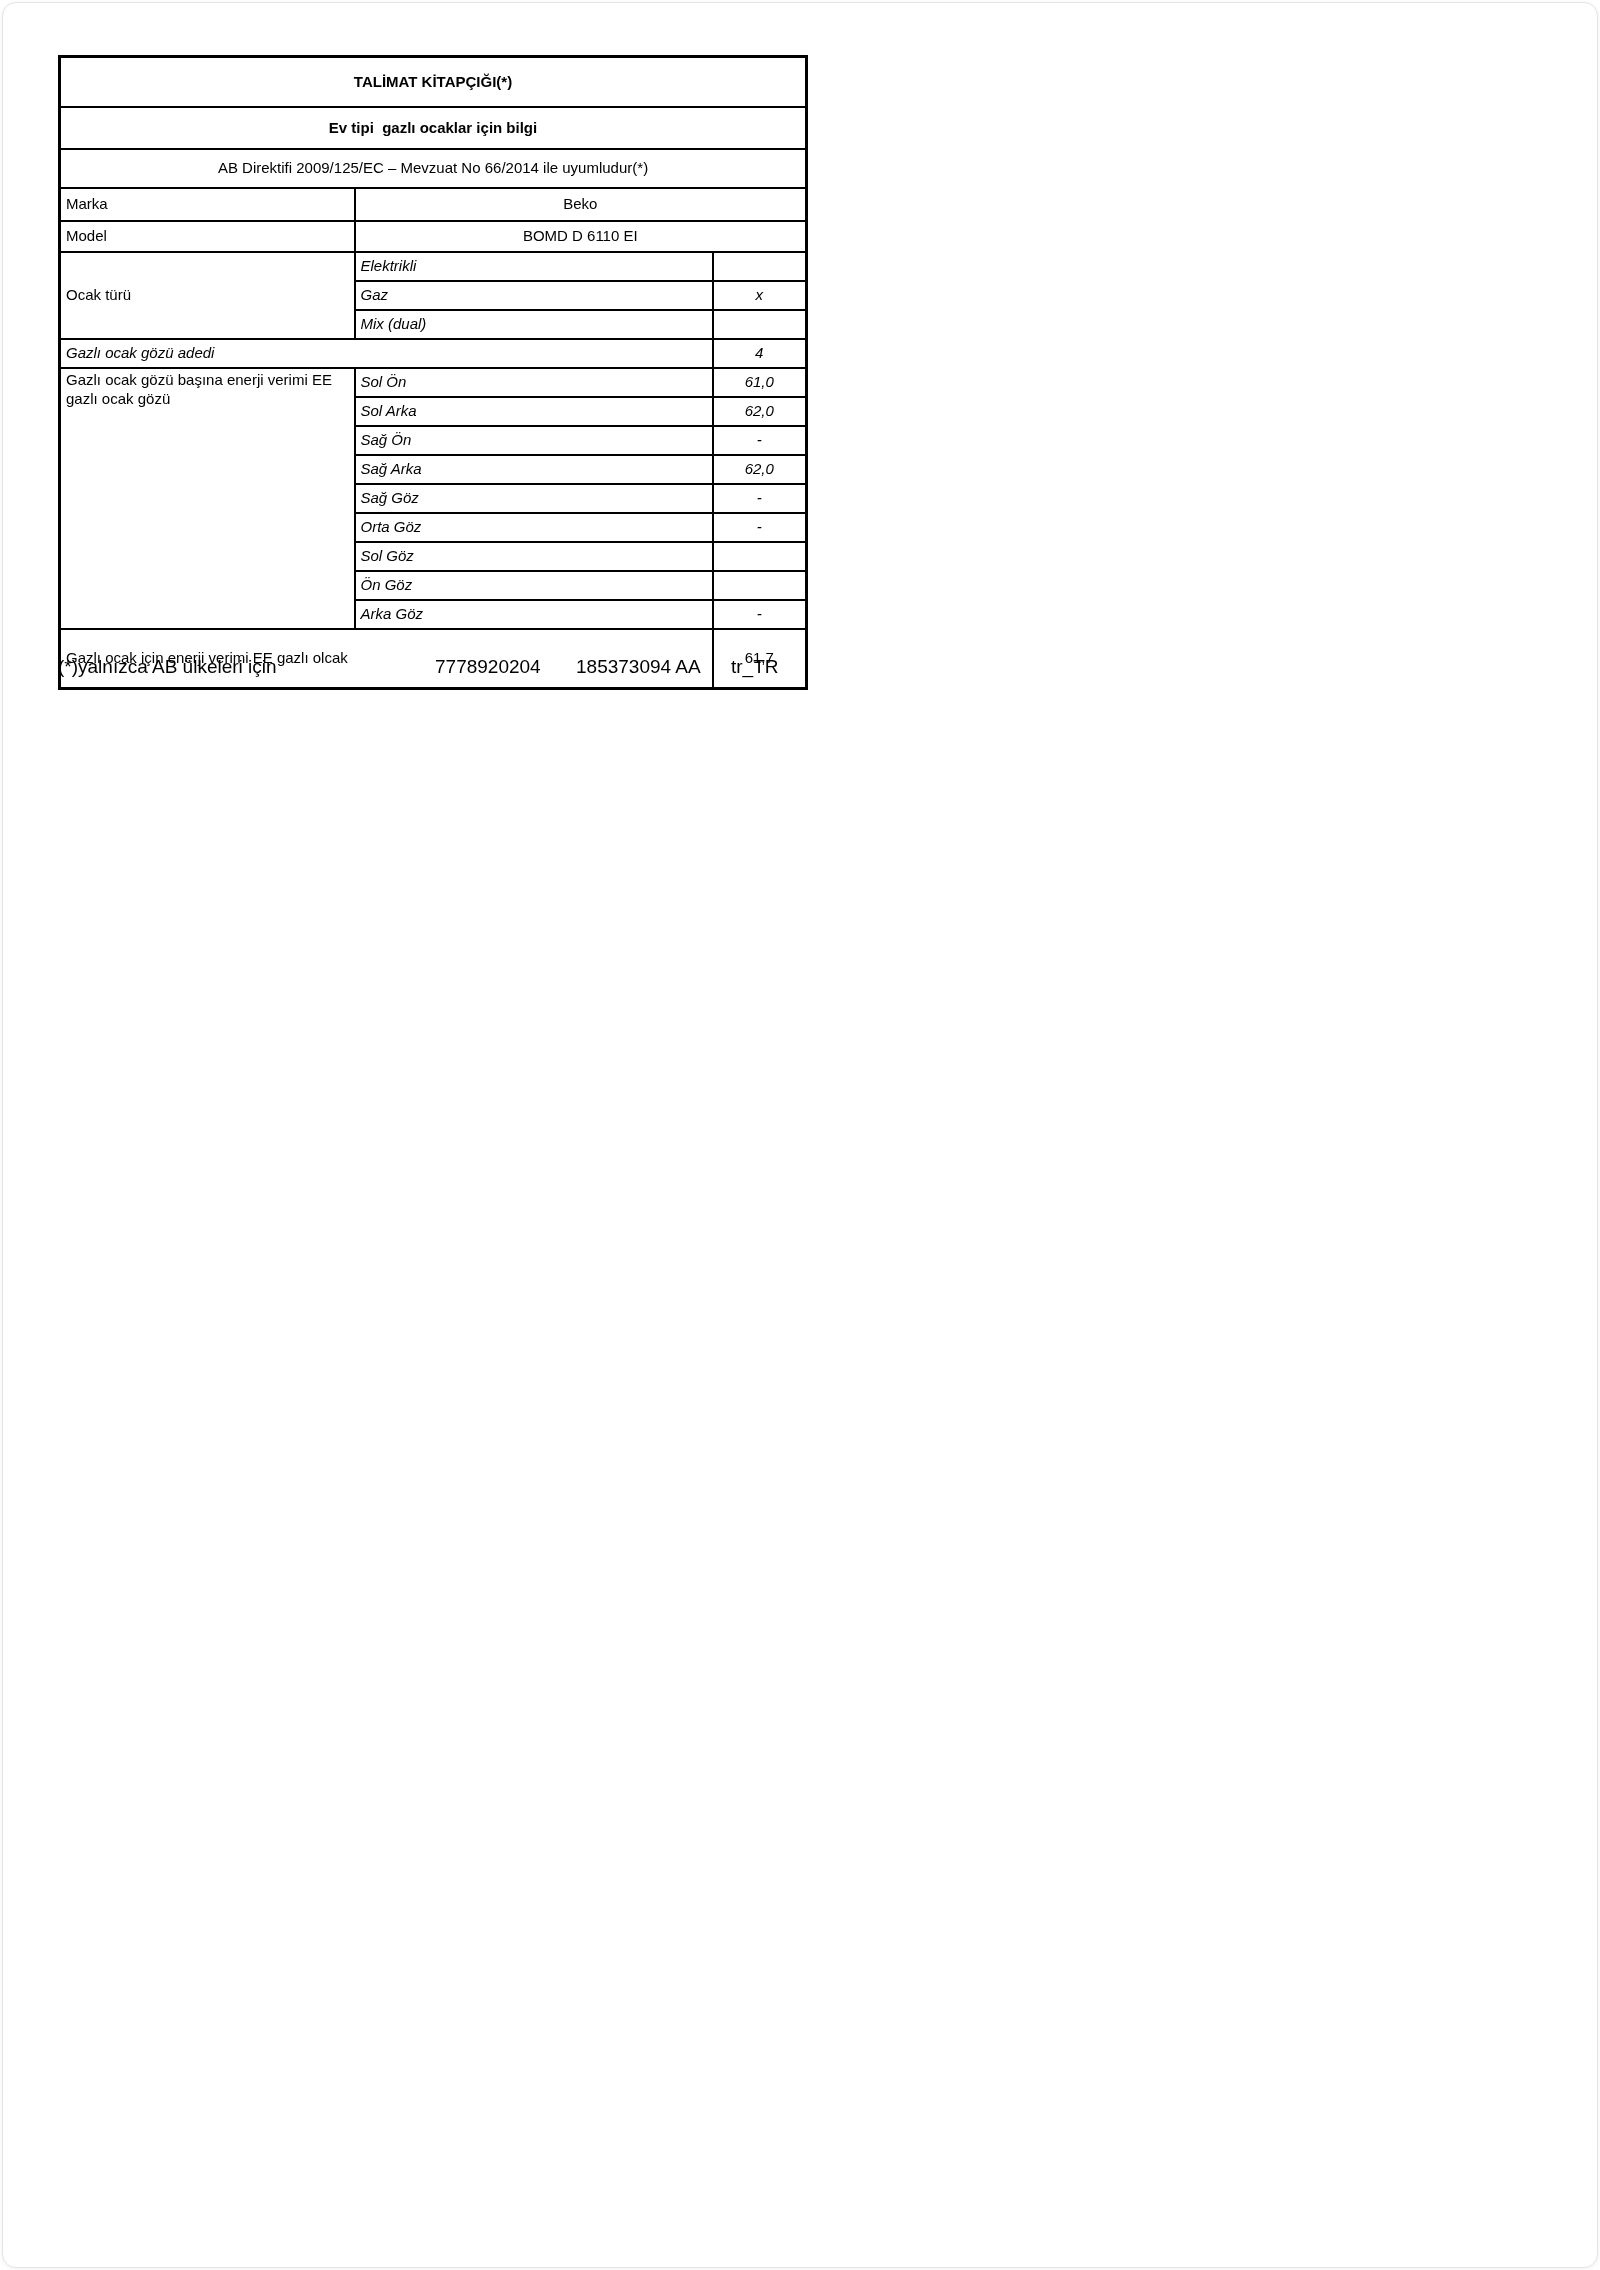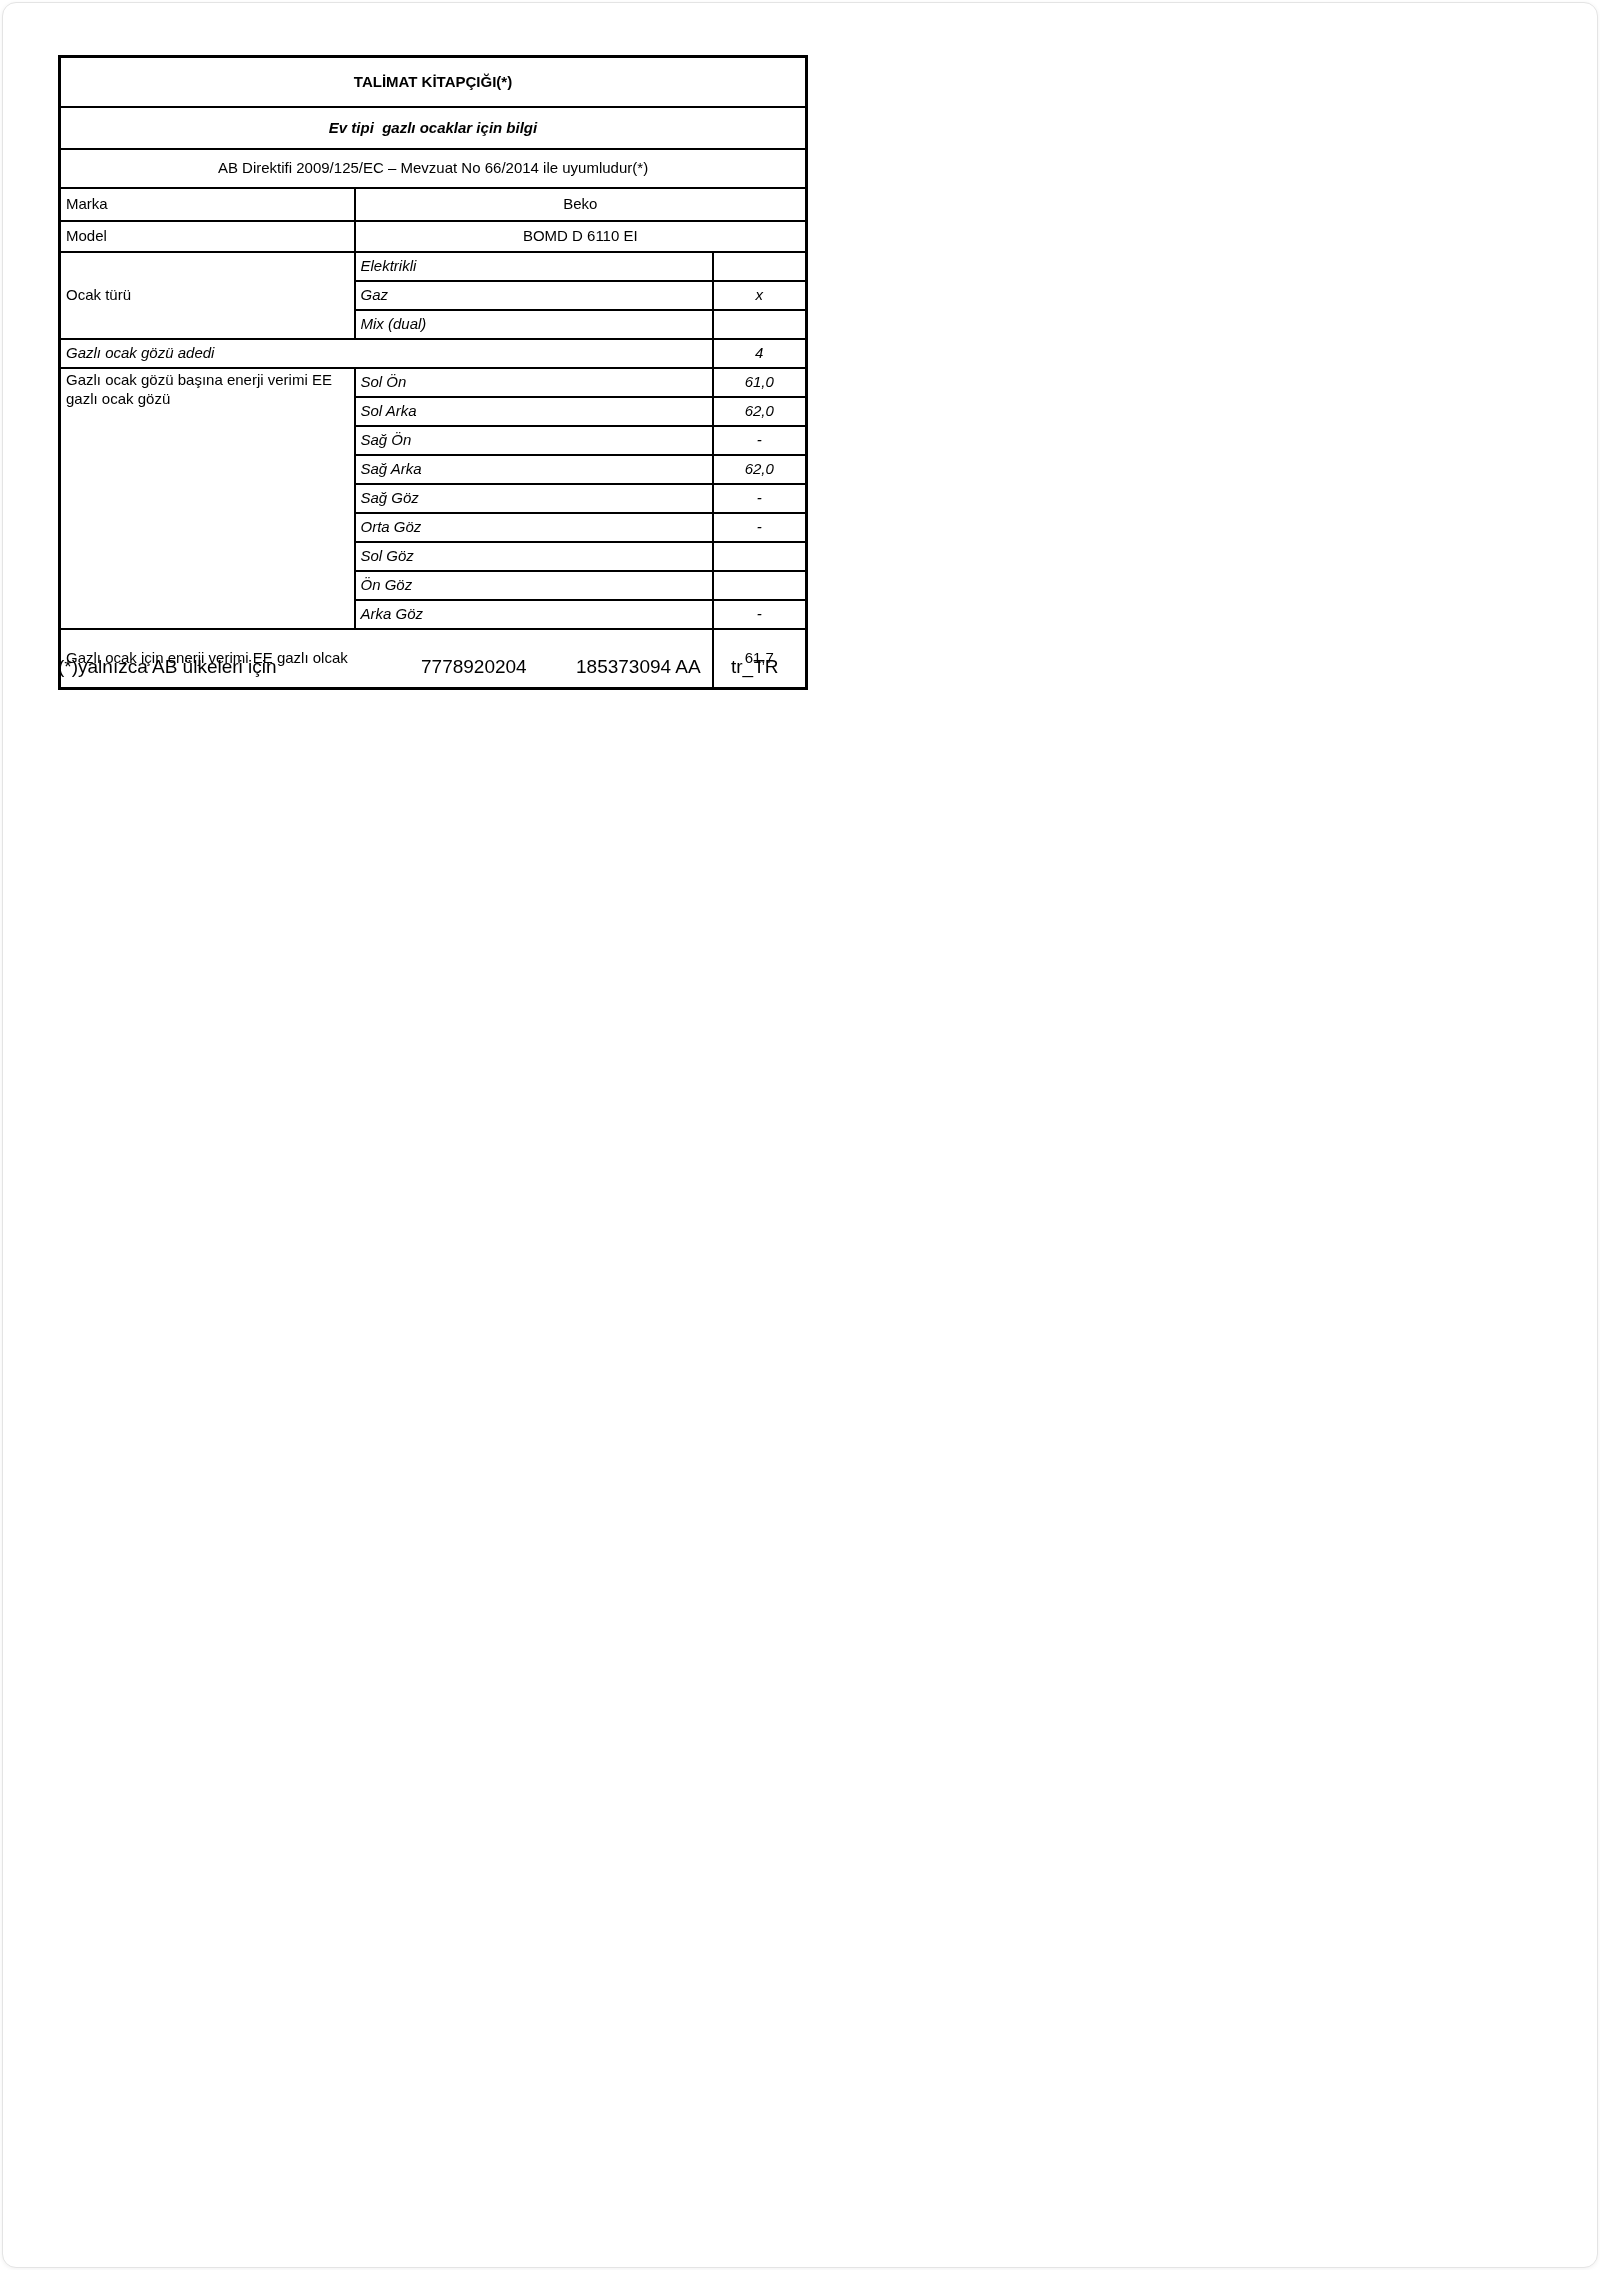--- a/index.html
+++ b/index.html
@@ -31,21 +31,21 @@
     font-size: 15px;
     line-height: 1.25;
   }
   table.info td {
     border: 2px solid #000;
     padding: 2px 5px;
     overflow: hidden;
   }
   td.c   { text-align: center; }
   td.b   { font-weight: bold; }
-  td.pre { white-space: pre-wrap; font-style: italic; }
+  td.pre { white-space: pre-wrap; }
   td.h48 { height: 44px; }
   td.h40 { height: 36px; }
   td.h37 { height: 33px; text-align: center; }
   td.h31 { height: 27px; }
   td.h29 { height: 25px; }
   td.h27 { height: 23px; font-style: italic; }
   td.h57 { height: 53px; }
   td.efficiency-label {
     vertical-align: top;
     padding-top: 42px;
@@ -56,21 +56,21 @@
   .footer {
     position: absolute;
     left: 55px;
     top: 653px;
     width: 747px;
     height: 22px;
     font-size: 19px;
   }
   .footer span { position: absolute; top: 0; white-space: nowrap; }
   .footer .f-note  { left: 0; }
-  .footer .f-code1 { left: 363px; }
+  .footer .f-code1 { left: 377px; }
   .footer .f-code2 { left: 518px; }
   .footer .f-lang  { left: 673px; }
 </style>
 </head>
 <body>
 
 <div class="page">
 
   <table class="info">
     <colgroup>

